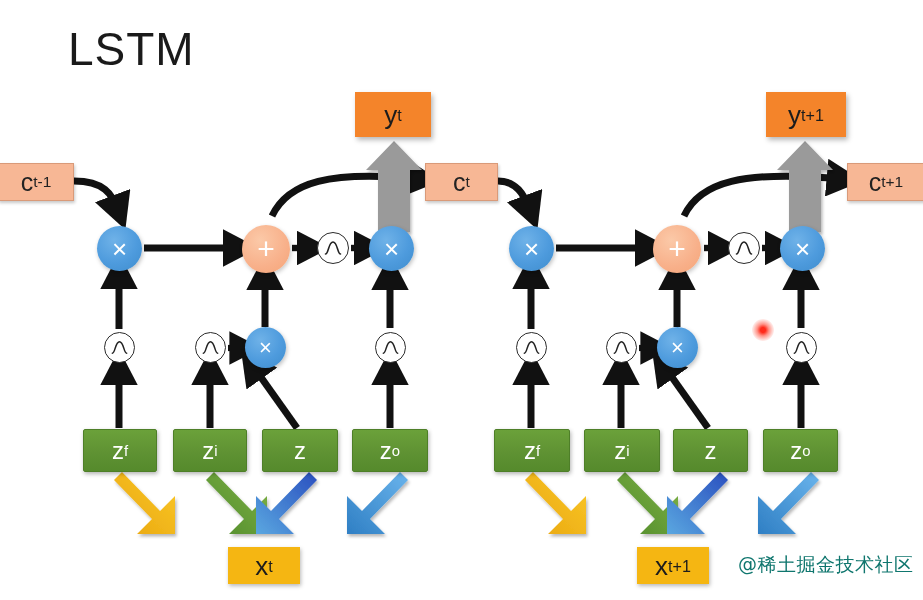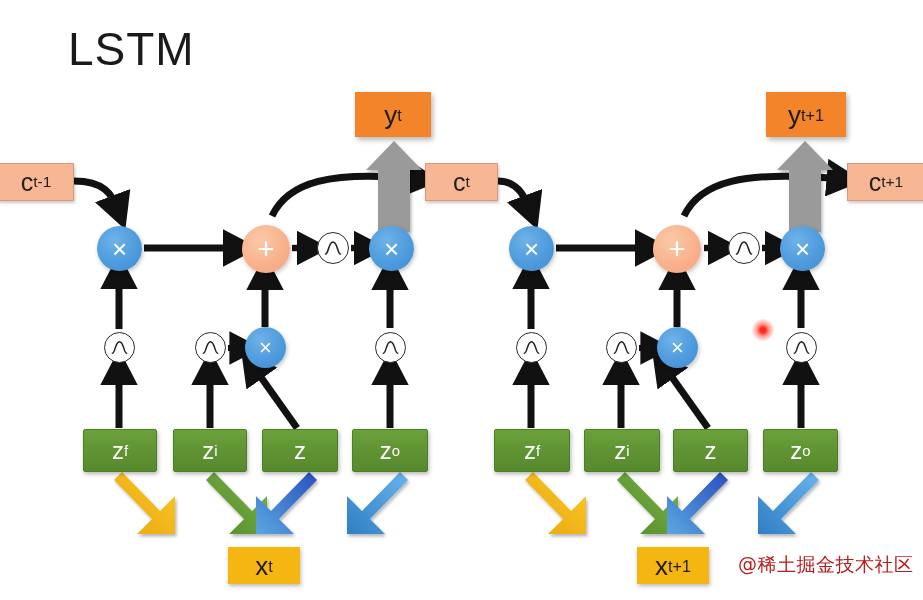--- a/index.html
+++ b/index.html
@@ -105,21 +105,21 @@
     position:absolute;
     width:22px;height:22px;
     border-radius:50%;
     background:radial-gradient(circle, #ff2a1a 0%, #ff2a1a 16%, rgba(255,60,40,.55) 38%, rgba(255,70,50,.20) 62%, rgba(255,80,60,0) 78%);
   }
 
   .watermark{
     position:absolute;
     left:738px; top:552px;
     font-size:19px;
-    color:#b91c1c;
+    color:#0f766e;
     font-family:"DejaVu Sans", sans-serif;
     white-space:nowrap;
     letter-spacing:.5px;
   }
 </style>
 </head>
 <body>
 
 <div id="stage">
 

